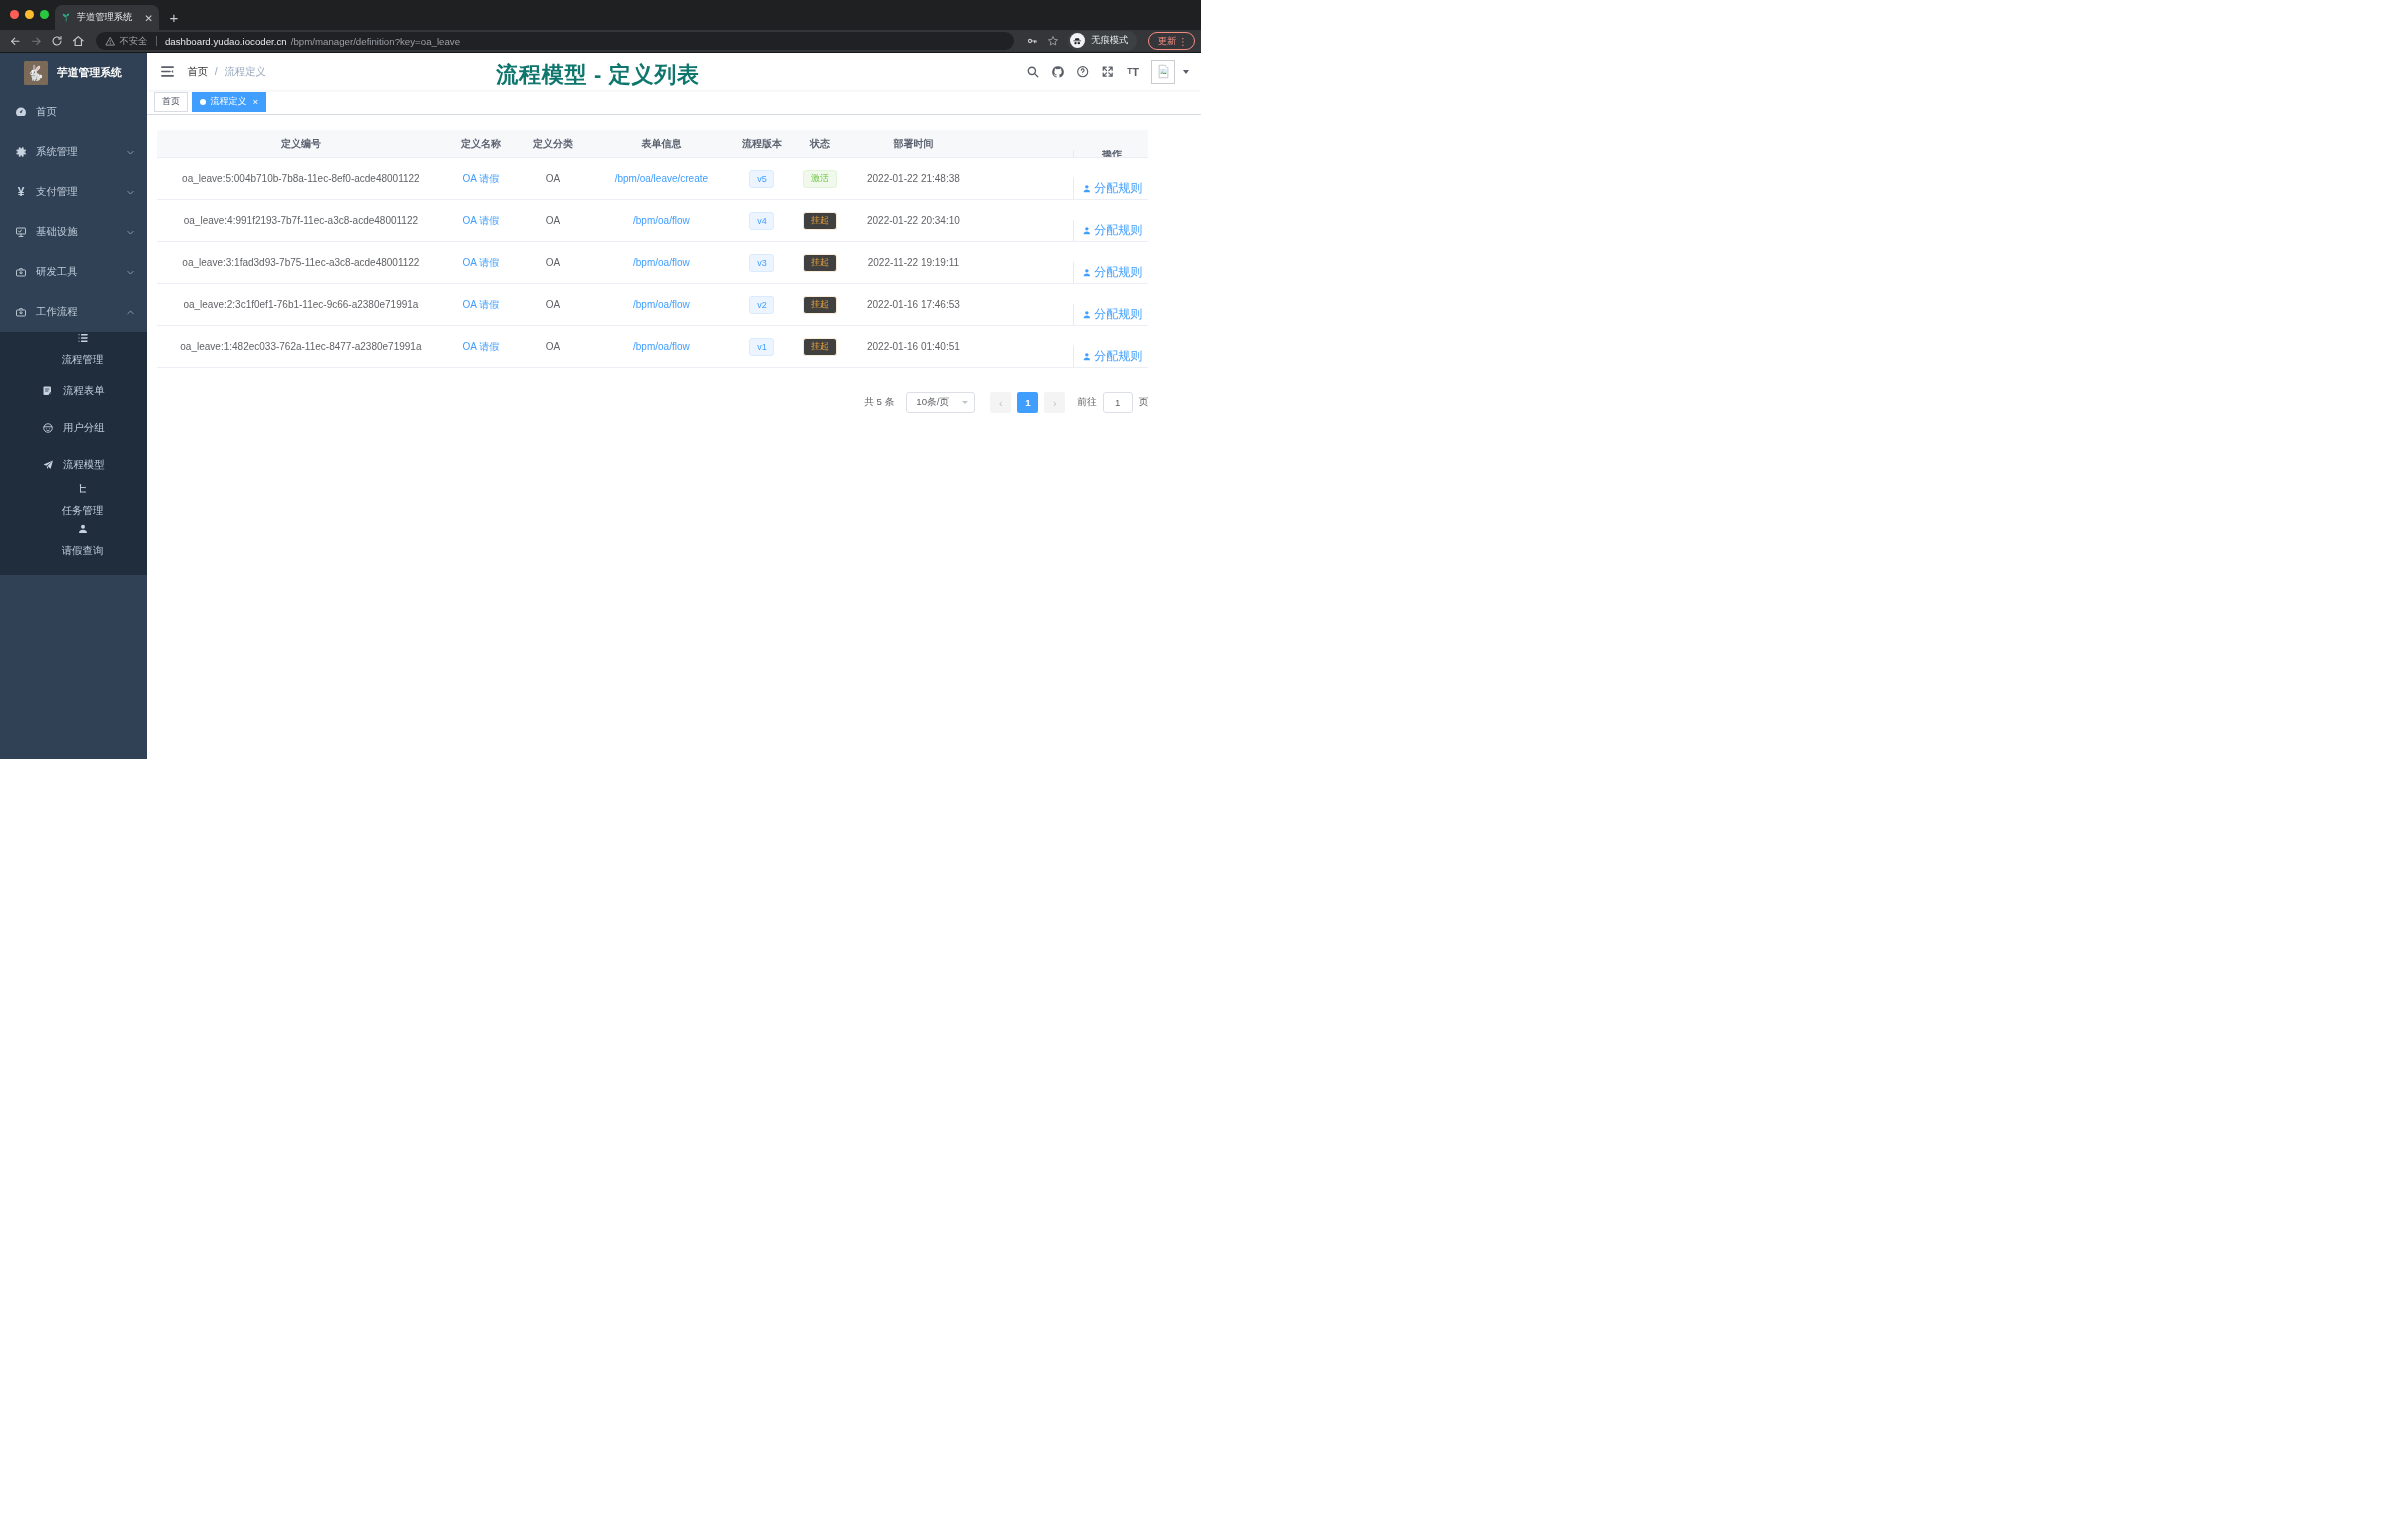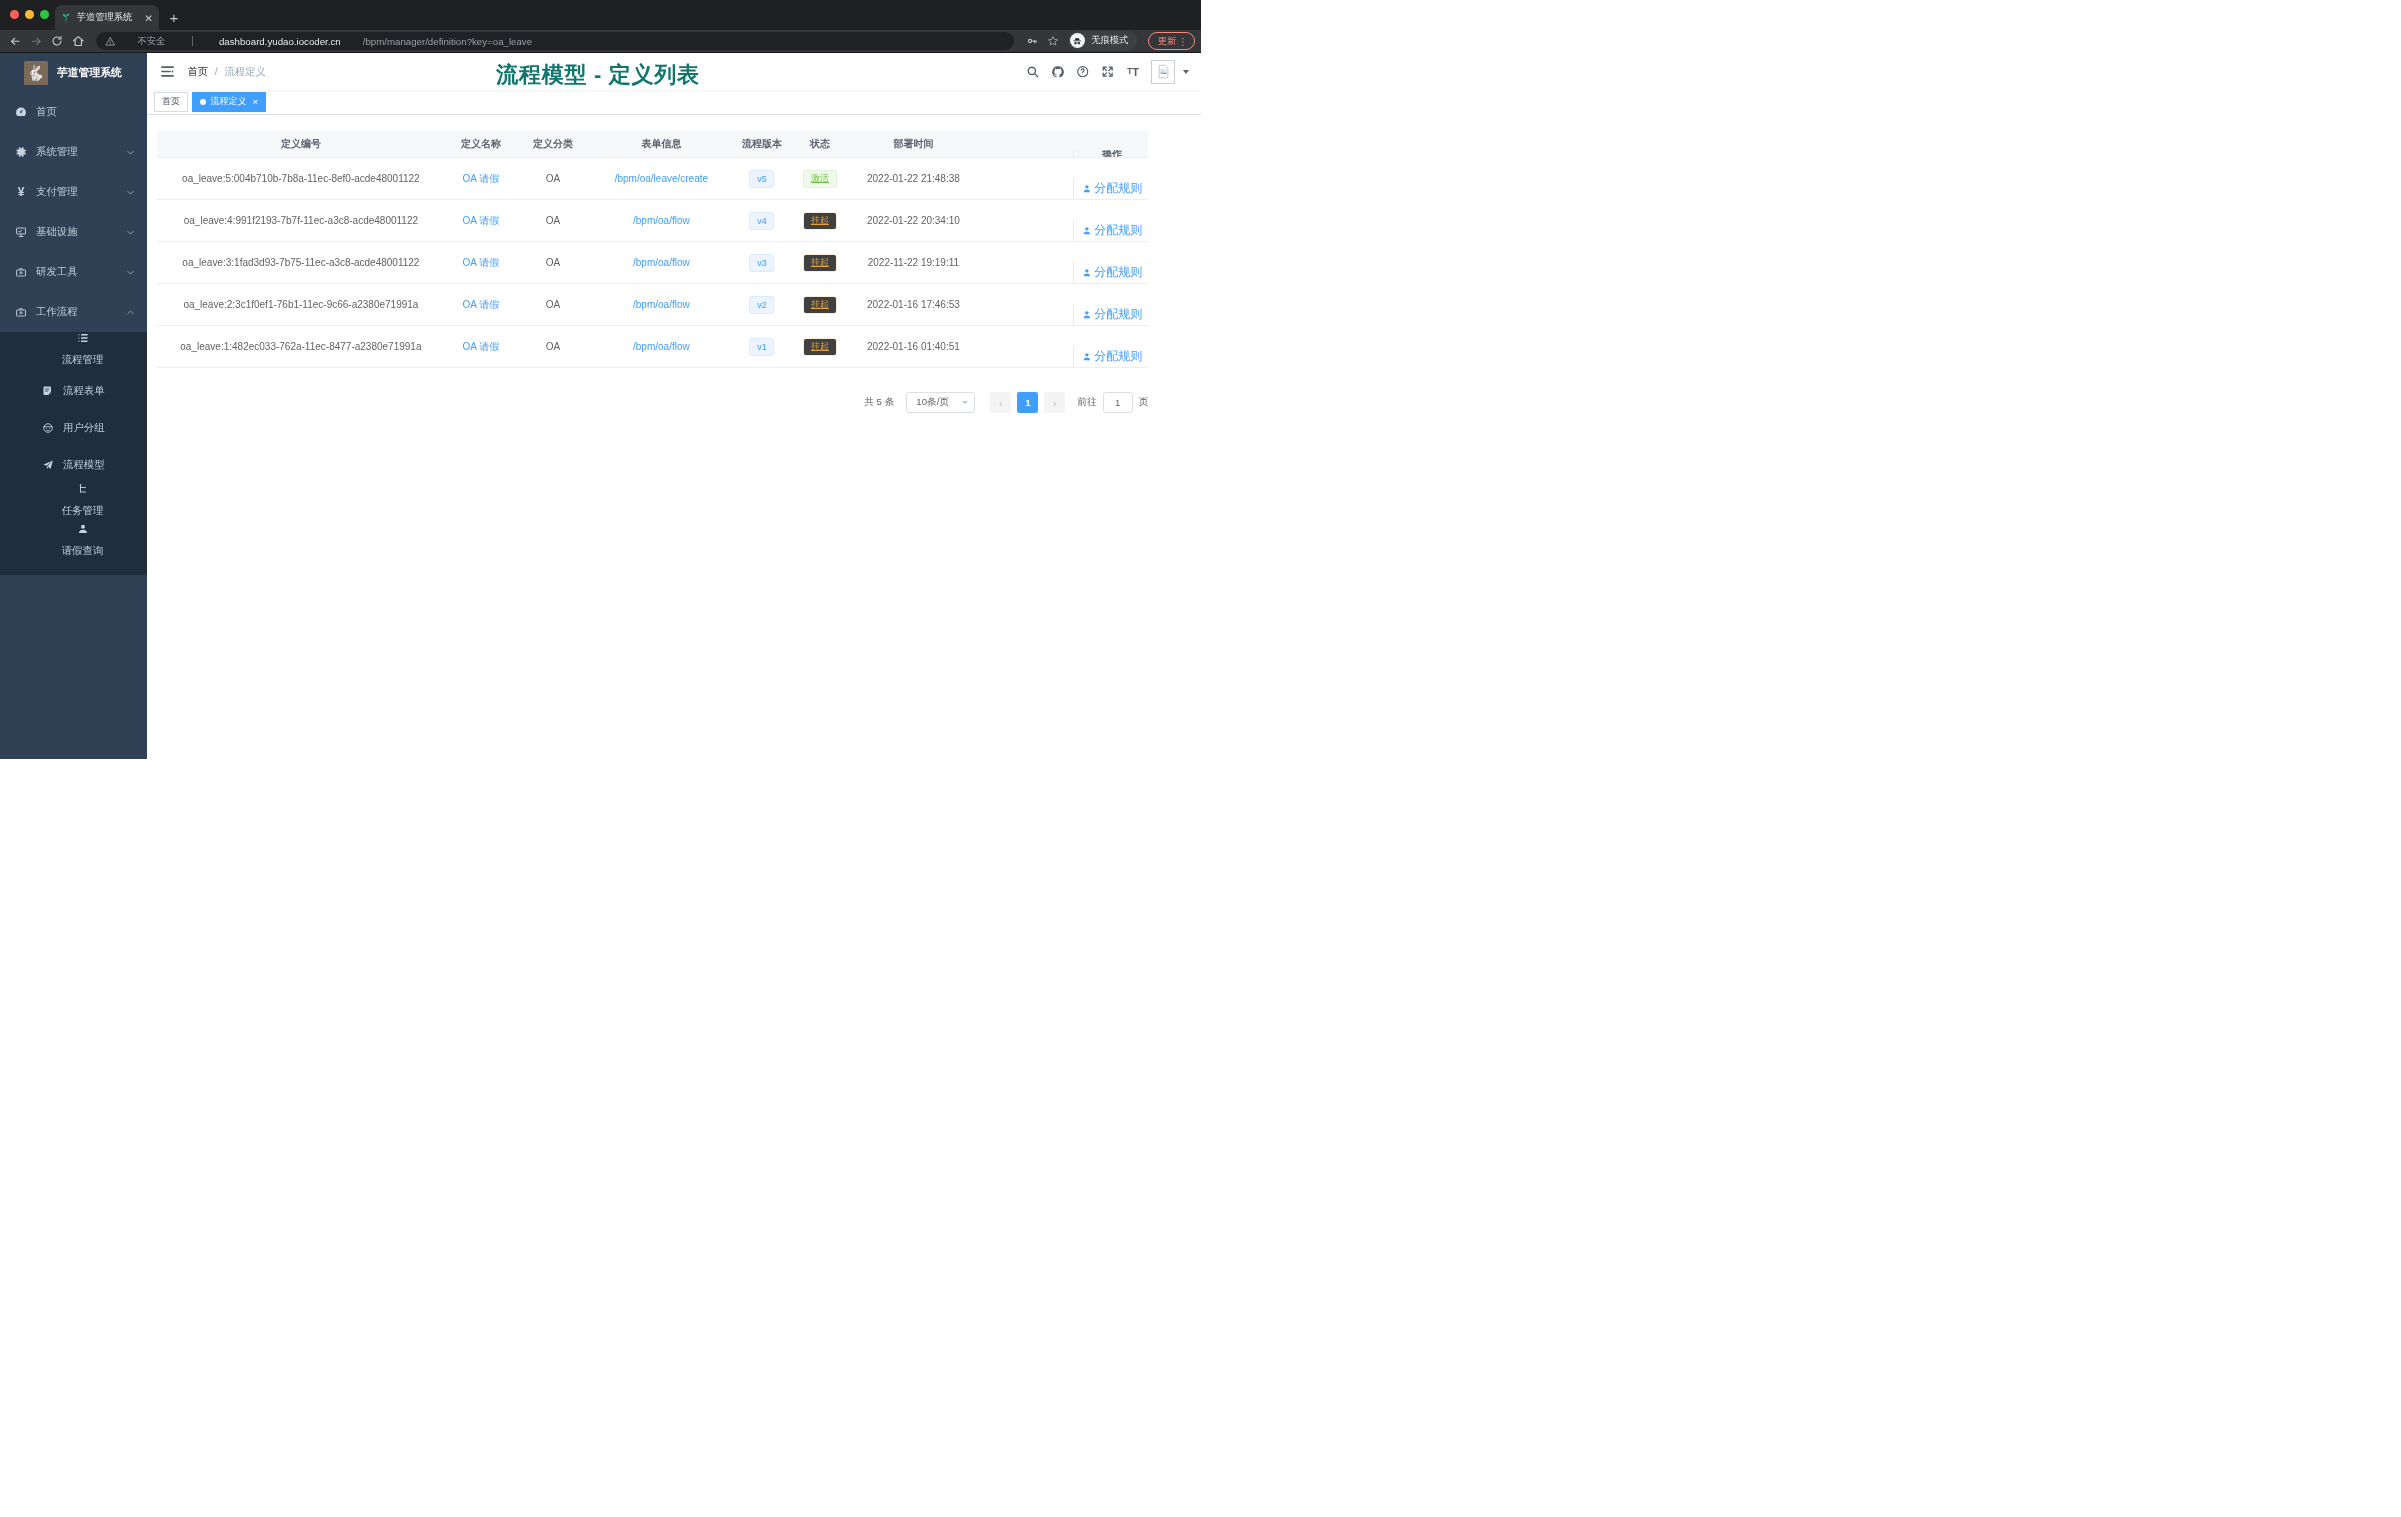--- a/index.html
+++ b/index.html
@@ -21,21 +21,21 @@
   .btab .favicon { width:10.4px; height:10.4px; flex-shrink:0; }
   .btab .title { flex:1; white-space:nowrap; overflow:hidden; }
   .btab .close { color:#c7cacd; font-size:10.4px; cursor:default; }
   .newtab { color:#c7cacd; font-size:15px; font-weight:300; margin:0 0 4.5px 10.4px; }
 
   .toolbar { height:23px; background:#35363a; display:flex; align-items:center; padding:0 6px; gap:3px;
              flex-shrink:0; border-bottom:0.7px solid #17181a; }
   .navbtn { width:18px; height:18px; display:flex; align-items:center; justify-content:center; color:#c6c9cc; }
   .navbtn.dim { color:#72767a; }
   .addr { flex:1; height:18px; background:#202124; border-radius:9.7px; margin:0 6px; display:flex;
-          align-items:center; padding:0 9px; gap:22px; font-size:9.3px; color:#9aa0a6; min-width:0; }
+          align-items:center; padding:0 9px; gap:4px; font-size:9.3px; color:#9aa0a6; min-width:0; }
   .addr .sep { width:0.7px; height:10.4px; background:#5f6368; margin:0 4.5px; }
   .addr .host { color:#e8eaed; font-size:9.7px; }
   .addr .path { color:#9aa0a6; font-size:9.7px; }
   .chip { height:19.3px; background:#3c4043; border-radius:9.7px; display:flex; align-items:center; gap:6px;
           padding:0 9px 0 2.2px; color:#e8eaed; font-size:9.3px; margin-left:3px; }
   .chip .cir { width:15px; height:15px; background:#f1f3f4; border-radius:50%; display:flex; align-items:center; justify-content:center; }
   .updatepill { height:18px; border:1.5px solid #f28b82; border-radius:9.7px; color:#f28b82; font-size:9.3px;
                 display:flex; align-items:center; gap:2px; padding:0 6px 0 9px; margin-left:7.4px; }
   .updatepill .dots { font-size:9.7px; letter-spacing:0; }
 
@@ -94,21 +94,21 @@
   .cell { text-align:center; flex-shrink:0; overflow:hidden; white-space:nowrap; align-self:stretch;
           display:flex; align-items:center; justify-content:center; }
   .c1{width:287px}.c2{width:73px}.c3{width:71px}.c4{width:146px}.c5{width:55px}.c6{width:61px}.c7{width:126px}
   .c8{width:97px}
   .c9{width:76px; border-left:0.7px solid #e6ebf1;margin-top:20px;}
   .cid { color:#606266; font-size:10px; }
   .ctext { color:#606266; font-size:10px; }
   .link { color:#409eff; font-size:10px; cursor:pointer; text-decoration:none; }
   .vtag { display:inline-flex; align-items:center; height:18px; padding:0 6.7px; font-size:9px; border-radius:3px;
           background:#ecf5ff; border:0.7px solid #d9ecff; color:#409eff; }
-  .stag { display:inline-flex; align-items:center; height:18px; padding:0 6.7px; font-size:9px; border-radius:3px;text-decoration:underline; }
+  .stag { display:inline-flex; align-items:center; height:18px; padding:0 6.7px; font-size:9px; border-radius:3px; }
   .stag.active { background:#f0f9eb; border:0.7px solid #e1f3d8; color:#67c23a; }
   .stag.suspended { background:#404040; border:0.7px solid #faecd8; color:#e6a23c; }
   .action { display:inline-flex; align-items:center; gap:3px; color:#409eff; font-size:12px; cursor:pointer; }
   .action svg { width:9.7px; height:9.7px; }
 
   
   .pager { display:flex; align-items:center; justify-content:flex-end; margin-top:24px; gap:0; color:#606266; font-size:9.7px; }
   .pager .total { margin-right:12px; }
   .psizer { width:69px; height:21px; border:0.7px solid #dcdfe6; border-radius:3px; display:flex; align-items:center;
             justify-content:space-between; padding:0 6px 0 9px; color:#606266; margin-right:12px; }

